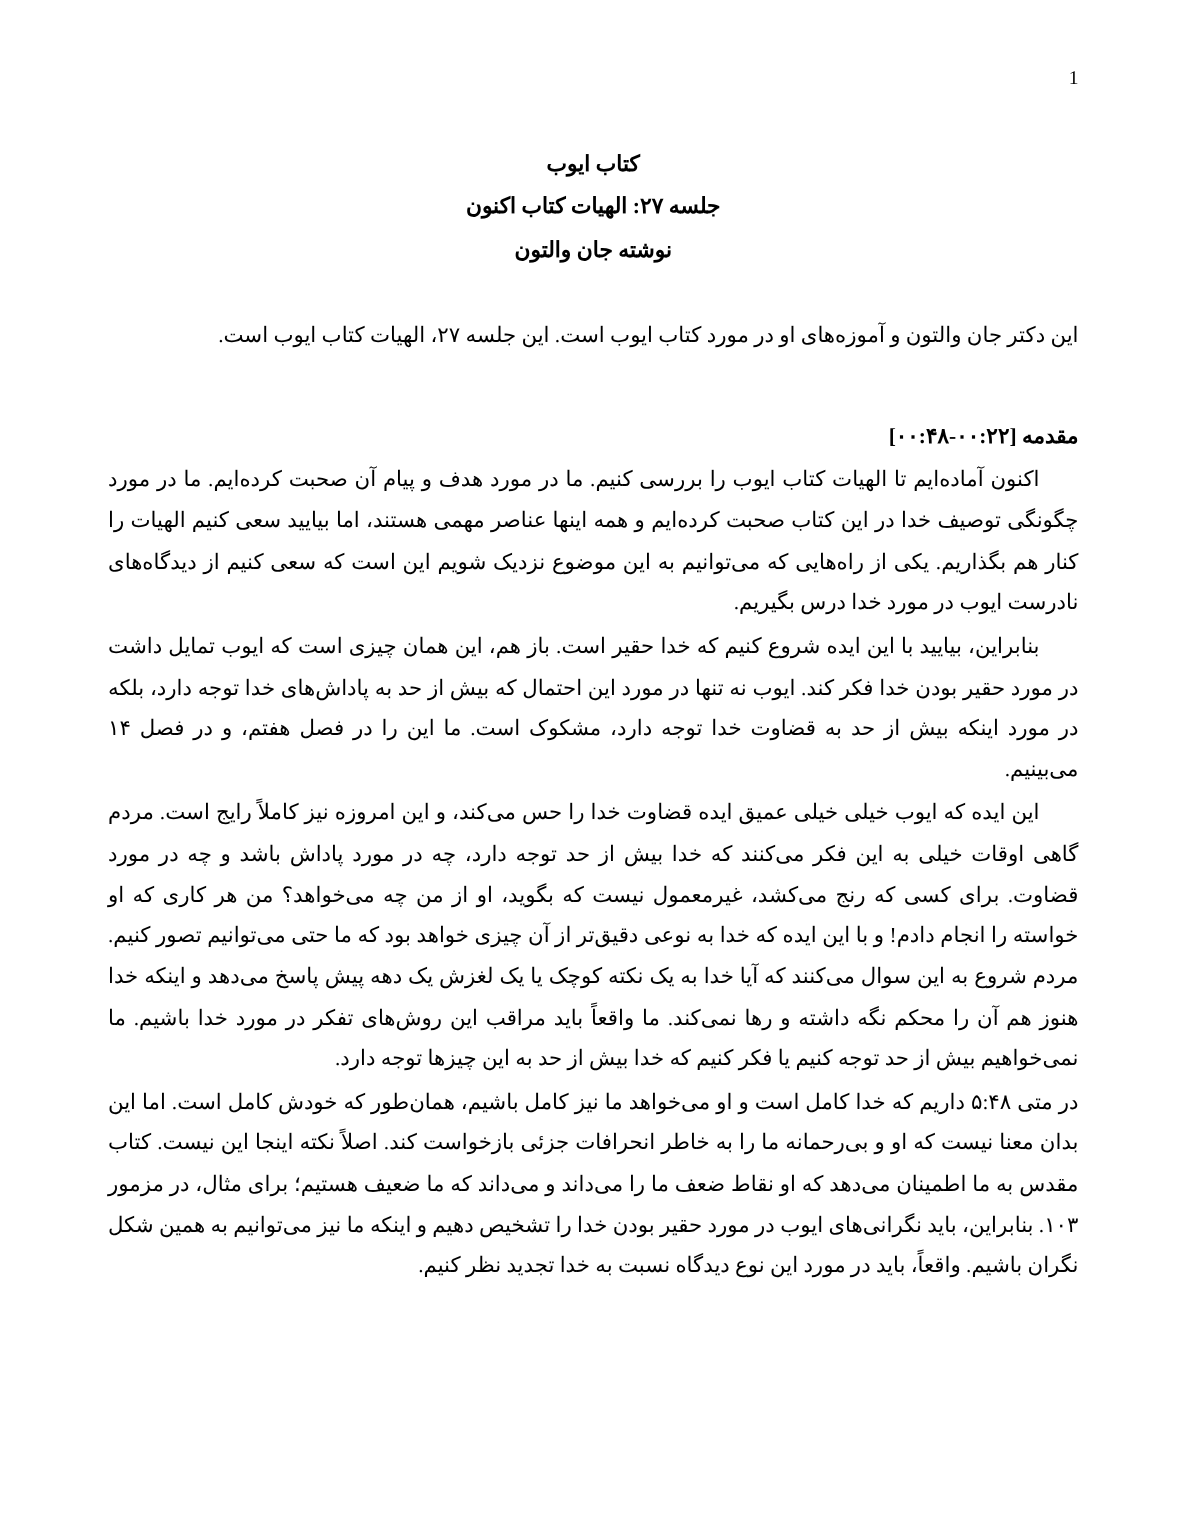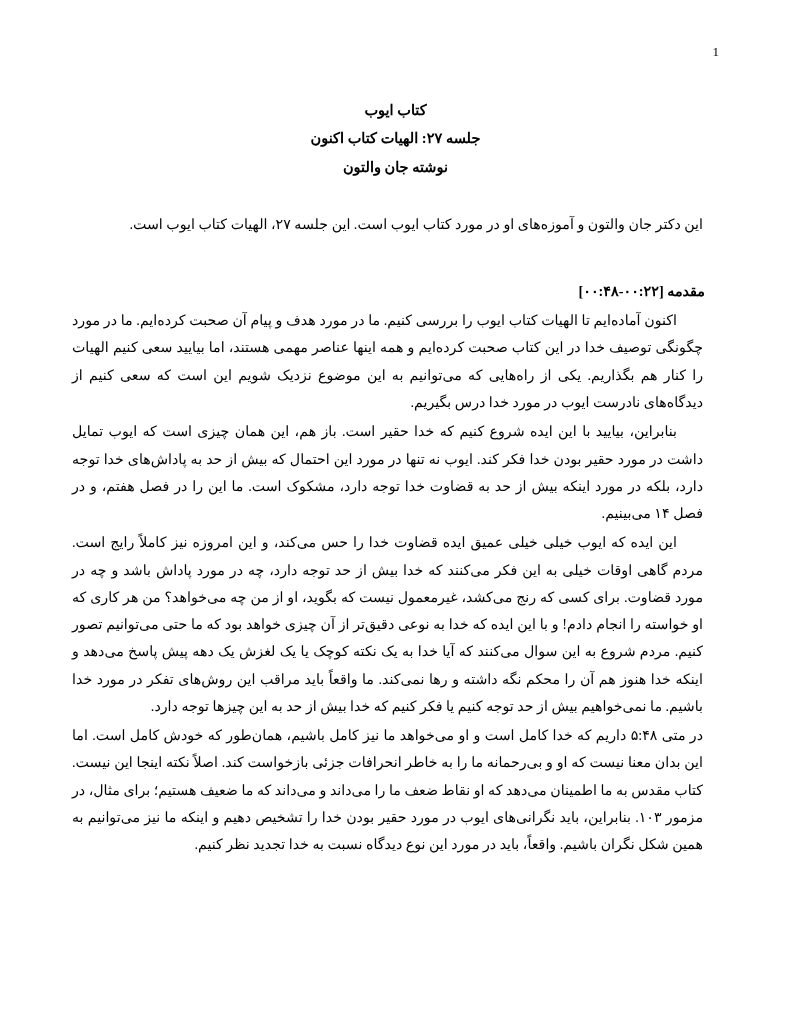--- a/index.html
+++ b/index.html
@@ -42,34 +42,34 @@
   }
   .title-line {
     font-weight: bold;
     font-size: 14.5px;
     line-height: 1.95;
     letter-spacing: 0;
   }
   p.para {
     font-size: 14.2px;
     line-height: 1.92;
-    margin: 0 16px 2px 0;
+    margin: 0 0 2px 0;
     text-align: justify;
     text-justify: inter-word;
   }
   p.para.first {
     margin-bottom: 16px;
   }
   p.para.indent {
     text-indent: 26px;
   }
   h2.section-heading {
     font-size: 14.3px;
     font-weight: bold;
-    margin: 14px 14px 2px 0;
+    margin: 14px 0 2px 0;
     text-align: right;
     line-height: 1.9;
   }
   .spacer-sm { height: 10px; }
 </style>
 </head>
 <body>
 
 <div class="page">
 

